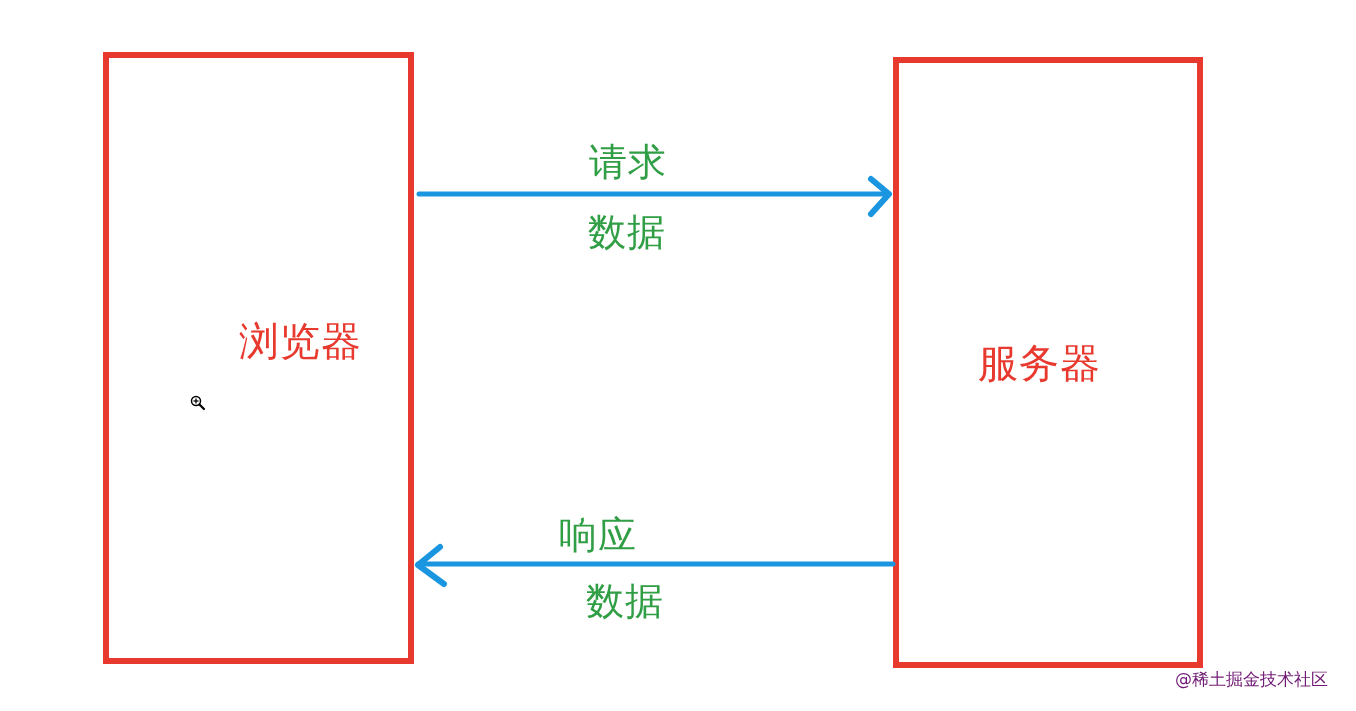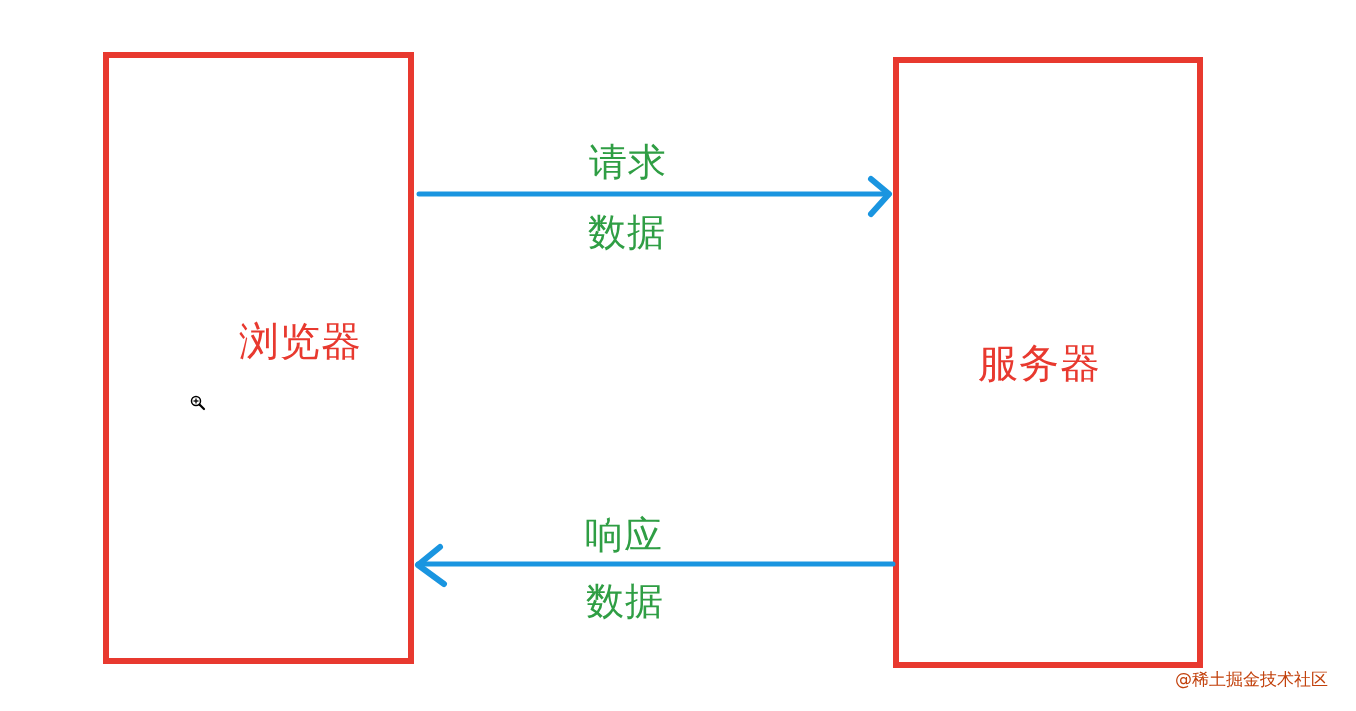--- a/index.html
+++ b/index.html
@@ -7,25 +7,25 @@
            font-family: "DejaVu Sans", sans-serif; }
     .box { position:absolute; box-sizing:border-box; border:6px solid #e8392f; background:#fff; }
     #box-browser { left:103px; top:52px; width:311px; height:612px; }
     #box-server { left:893px; top:57px; width:310px; height:611px; }
     .node-label { position:absolute; font-size:40px; color:#e8392f; white-space:nowrap; letter-spacing:1px; }
     #label-browser { left:192px; top:314px;margin-left:47px; }
     #label-server { left:978px; top:336px; }
     .edge-label { position:absolute; font-size:38px; color:#2f9e44; white-space:nowrap; letter-spacing:1px; }
     #req-top { left:589px; top:137px; }
     #req-bottom { left:588px; top:207px; }
-    #res-top { left:585px; top:510px; }
+    #res-top { left:559px; top:510px; }
     #res-bottom { left:586px; top:576px; }
     svg.arrows { position:absolute; left:0; top:0; }
     .cursor-icon { position:absolute; left:190px; top:395px; width:16px; height:16px; }
-    .watermark { position:absolute; left:1175px; top:668px; font-size:17px; color:#c2410c; white-space:nowrap; }
+    .watermark { position:absolute; left:1175px; top:668px; font-size:17px; color:#701a75; white-space:nowrap; }
   </style>
 </head>
 <body>
 
 <div id="box-browser" class="box"></div>
 <div id="box-server" class="box"></div>
 
 <div id="label-browser" class="node-label">浏览器</div>
 <div id="label-server" class="node-label">服务器</div>
 

